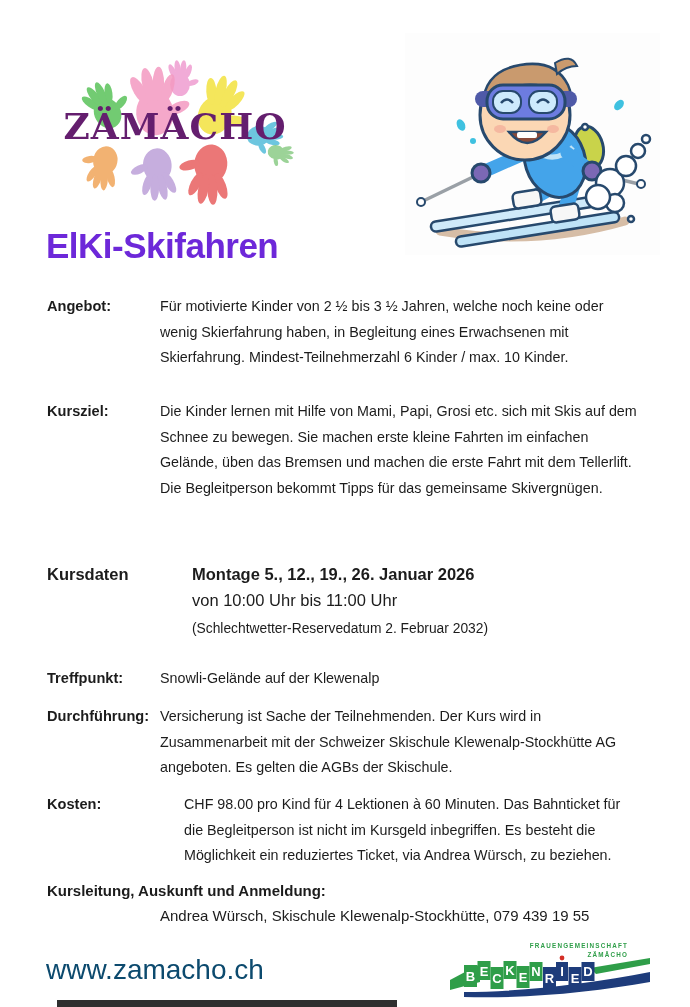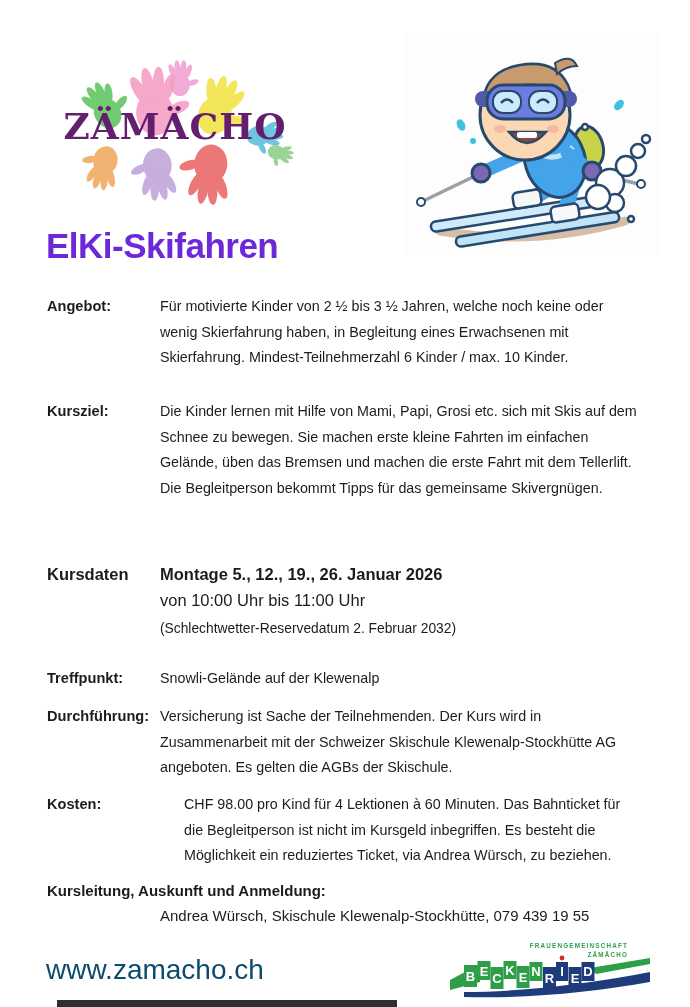--- a/index.html
+++ b/index.html
@@ -11,21 +11,21 @@
   .ski-wrap{position:absolute;left:405px;top:33px;width:255px;height:222px;background:#fdfdfd;}
   .page-title{
     position:absolute;left:46px;top:226px;margin:0;
     font-size:35px;font-weight:bold;color:#6d28d9;letter-spacing:-0.5px;
   }
   .row{position:absolute;left:47px;width:592px;display:flex;}
   .row .label{width:113px;flex-shrink:0;font-weight:bold;font-size:14.6px;line-height:25.5px;}
   .row .text{width:479px;font-size:14.3px;line-height:25.5px;}
   .row-angebot{top:294px;}
   .row-kursziel{top:399px;}
-  .row-kursdaten{top:561px;}
+  .row-kursdaten{top:561px;gap:32px;}
   .row-kursdaten .label{font-size:16.5px;line-height:26px;}
   .kd-date{font-size:16.5px;font-weight:bold;line-height:26px;}
   .kd-time{font-size:16.5px;line-height:27px;}
   .kd-reserve{font-size:13.8px;line-height:24px;margin-top:3px;}
   .row-treffpunkt{top:666px;}
   .row-durchfuehrung{top:704px;}
   .row-kosten{top:792px;gap:24px;}
   .kursleitung-label{
     position:absolute;left:47px;top:882px;font-weight:bold;font-size:15px;
   }

